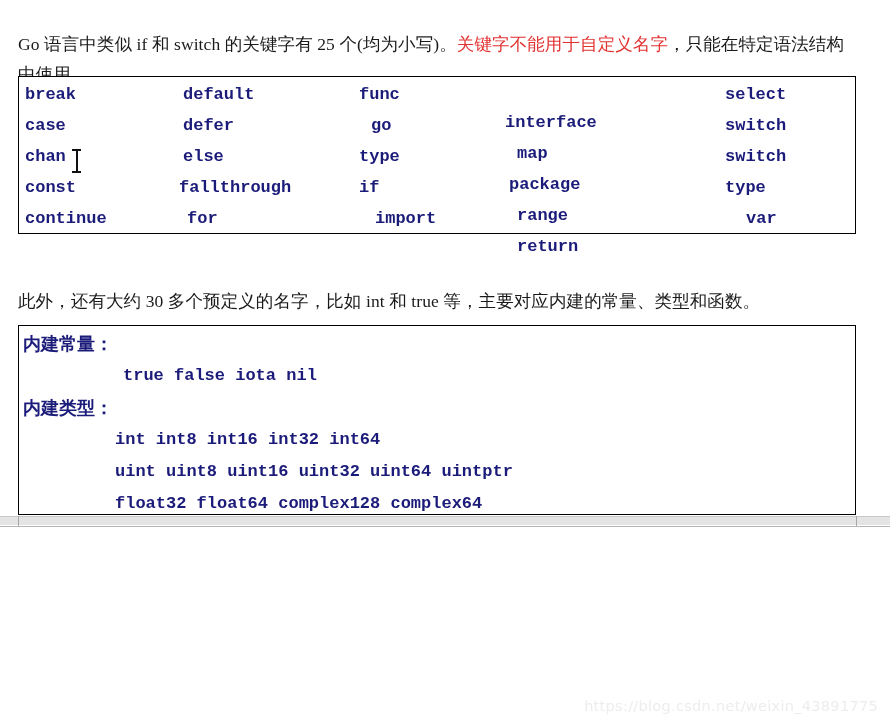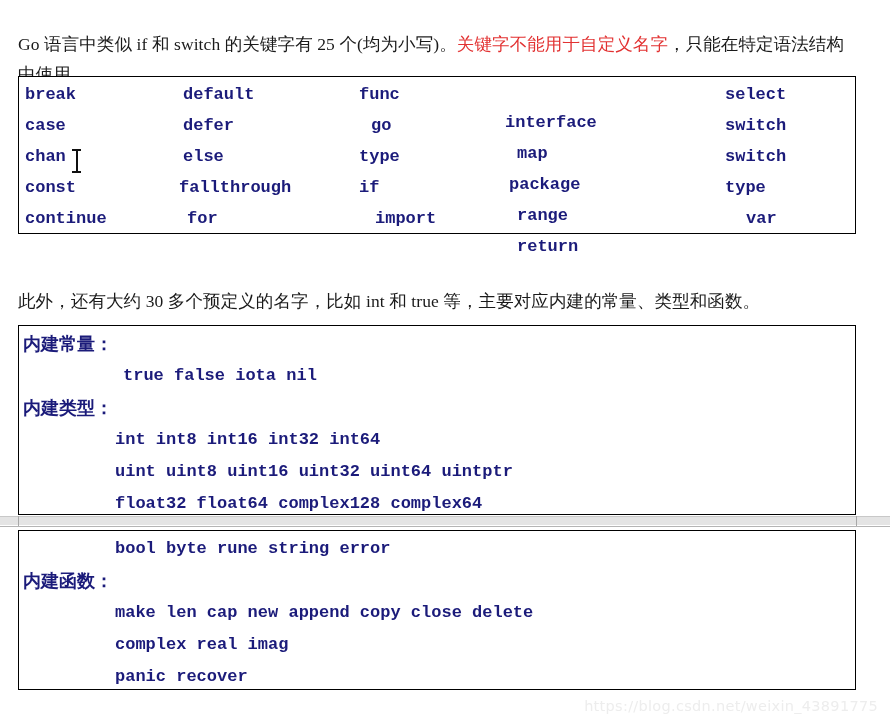--- a/index.html
+++ b/index.html
@@ -290,25 +290,16 @@
   </div>
 
   <div id="page-break">
     <div class="pb-line-top"></div>
     <div class="pb-band"></div>
     <div class="pb-line-bot"></div>
     <div class="pb-tick left"></div>
     <div class="pb-tick right"></div>
   </div>
 
-  <div class="codebox" id="box-builtin-b">
-    <div class="builtin-body">
-      <div class="bi-line bi-code ind-code y0">bool byte rune string error</div>
-      <div class="bi-line bi-label ind-lbl y1">内建函数：</div>
-      <div class="bi-line bi-code ind-code y2">make len cap new append copy close delete</div>
-      <div class="bi-line bi-code ind-code y3">complex real imag</div>
-      <div class="bi-line bi-code ind-code y4">panic recover</div>
-    </div>
-  </div>
 
   <div id="watermark">https://blog.csdn.net/weixin_43891775</div>
 
 </div>
 
 </body></html>

